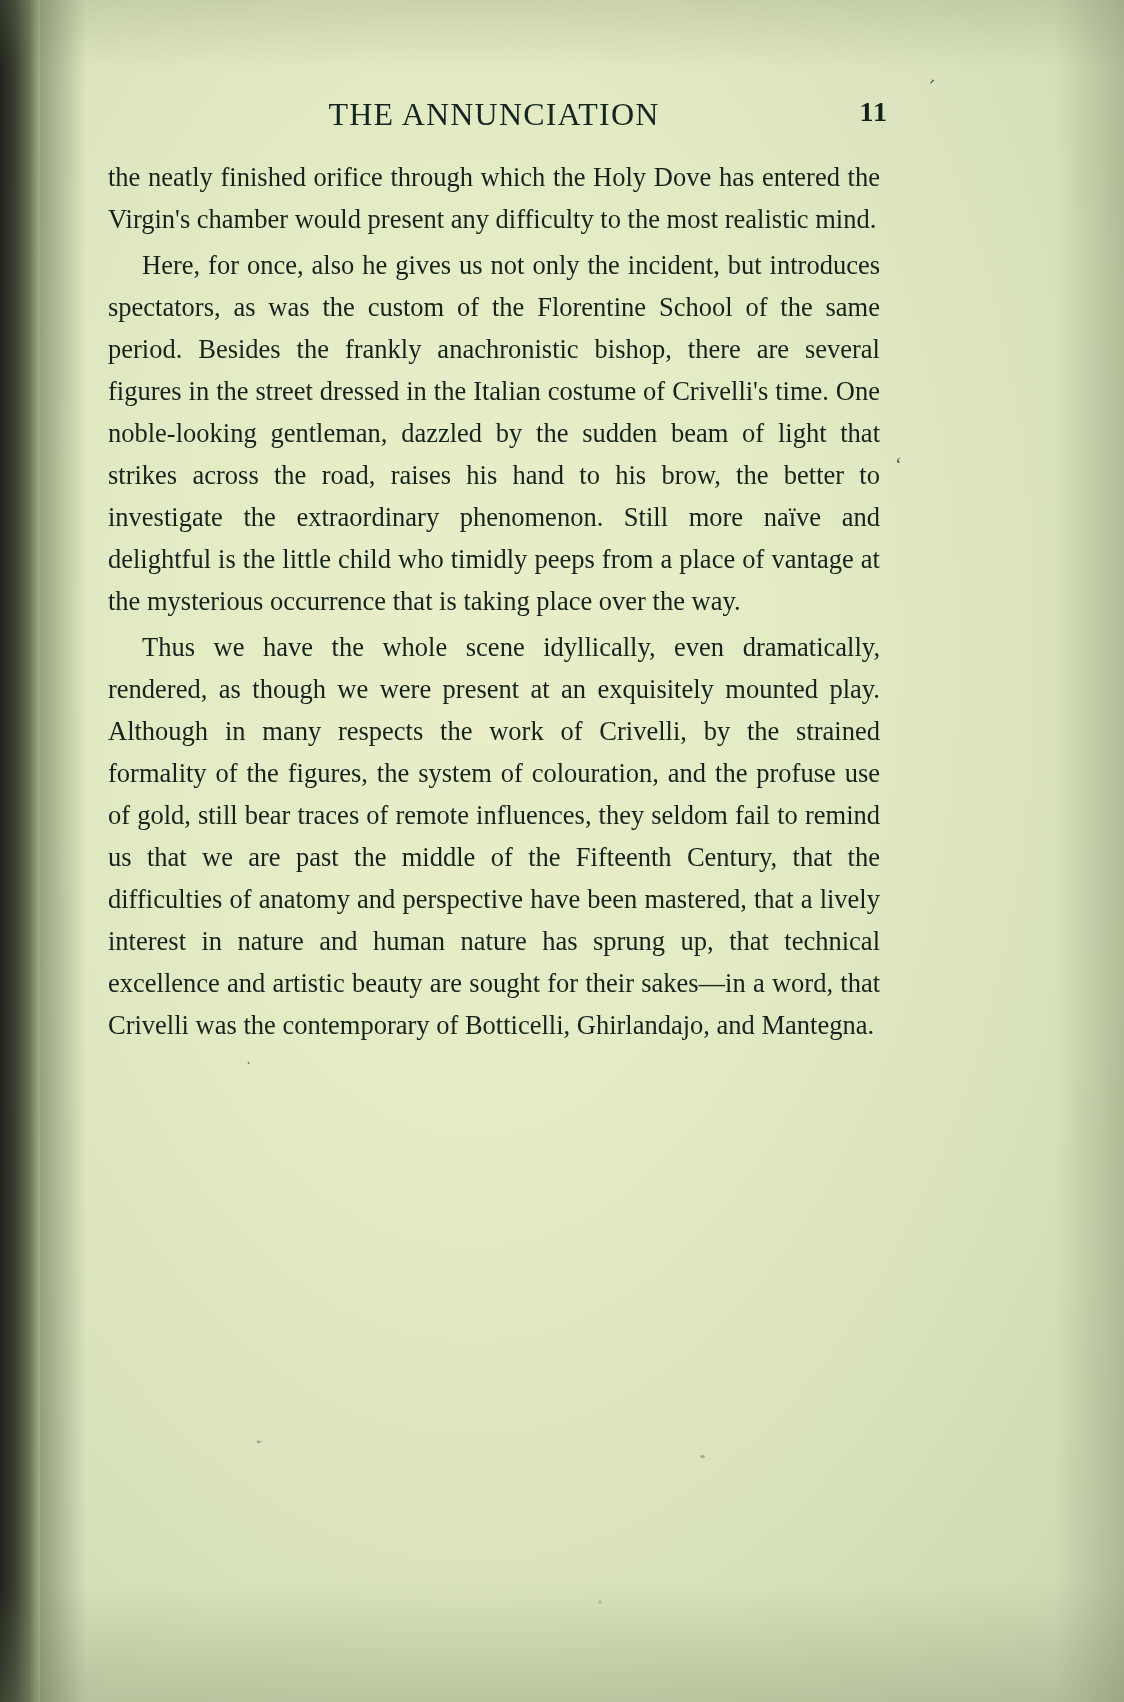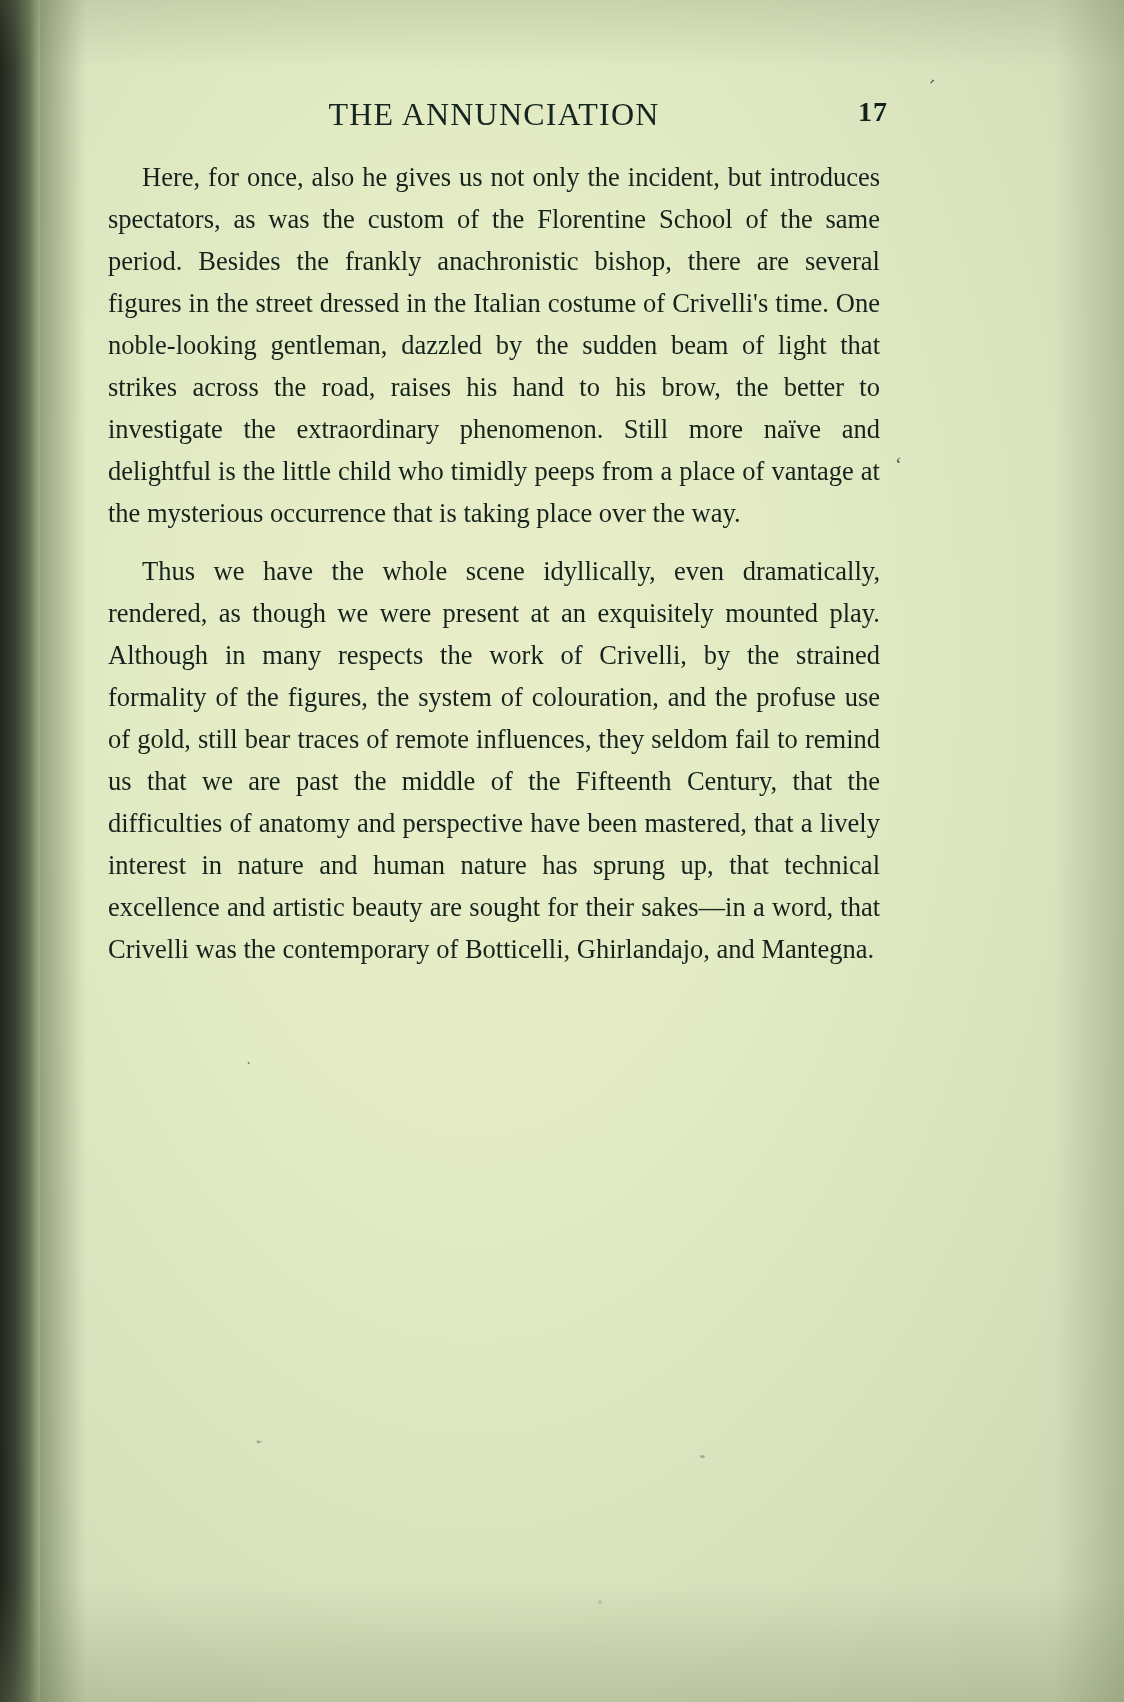--- a/index.html
+++ b/index.html
@@ -95,21 +95,21 @@
     hyphens: none;
   }
   .body-text p {
     margin: 0;
     text-indent: 0;
   }
   .body-text p.indent {
     text-indent: 34px;
   }
   .body-text p + p {
-    margin-top: 16px;
+    margin-top: 4px;
   }
 
   
   .mark {
     position: absolute;
     color: #2d3a2c;
     font-size: 20px;
     opacity: .75;
     pointer-events: none;
   }
@@ -137,24 +137,25 @@
   <div class="edge-bottom"></div>
 
   <div class="speck" style="left:700px;top:1455px;width:5px;height:3px;"></div>
   <div class="speck" style="left:598px;top:1600px;width:4px;height:4px;opacity:.5;"></div>
   <div class="speck" style="left:256px;top:1440px;width:6px;height:3px;opacity:.45;"></div>
 
   <div class="content">
 
     <div class="runhead">
       <span class="title">THE ANNUNCIATION</span>
-      <span class="folio">17</span>
+      <span class="folio">11</span>
     </div>
 
     <div class="body-text">
+      <p>the neatly finished orifice through which the Holy Dove has entered the Virgin's chamber would present any difficulty to the most realistic mind.</p>
       <p class="indent">Here, for once, also he gives us not only the incident, but introduces spectators, as was the custom of the Florentine School of the same period.  Besides the frankly anachronistic bishop, there are several figures in the street dressed in the Italian costume of Crivelli's time.  One noble-looking gentleman, dazzled by the sudden beam of light that strikes across the road, raises his hand to his brow, the better to investigate the extraordinary phenomenon.  Still more naïve and delightful is the little child who timidly peeps from a place of vantage at the mysterious occurrence that is taking place over the way.</p>
       <p class="indent">Thus we have the whole scene idyllically, even dramatically, rendered, as though we were present at an exquisitely mounted play.  Although in many respects the work of Crivelli, by the strained formality of the figures, the system of colouration, and the profuse use of gold, still bear traces of remote influences, they seldom fail to remind us that we are past the middle of the Fifteenth Century, that the difficulties of anatomy and perspective have been mastered, that a lively interest in nature and human nature has sprung up, that technical excellence and artistic beauty are sought for their sakes—in a word, that Crivelli was the contemporary of Botticelli, Ghirlandajo, and Mantegna.</p>
     </div>
 
   </div>
 
   <span class="mark mark-tick-top">′</span>
   <span class="mark mark-quote">‘</span>
   <span class="mark mark-dot">·</span>
   <span class="mark mark-low">·</span>

